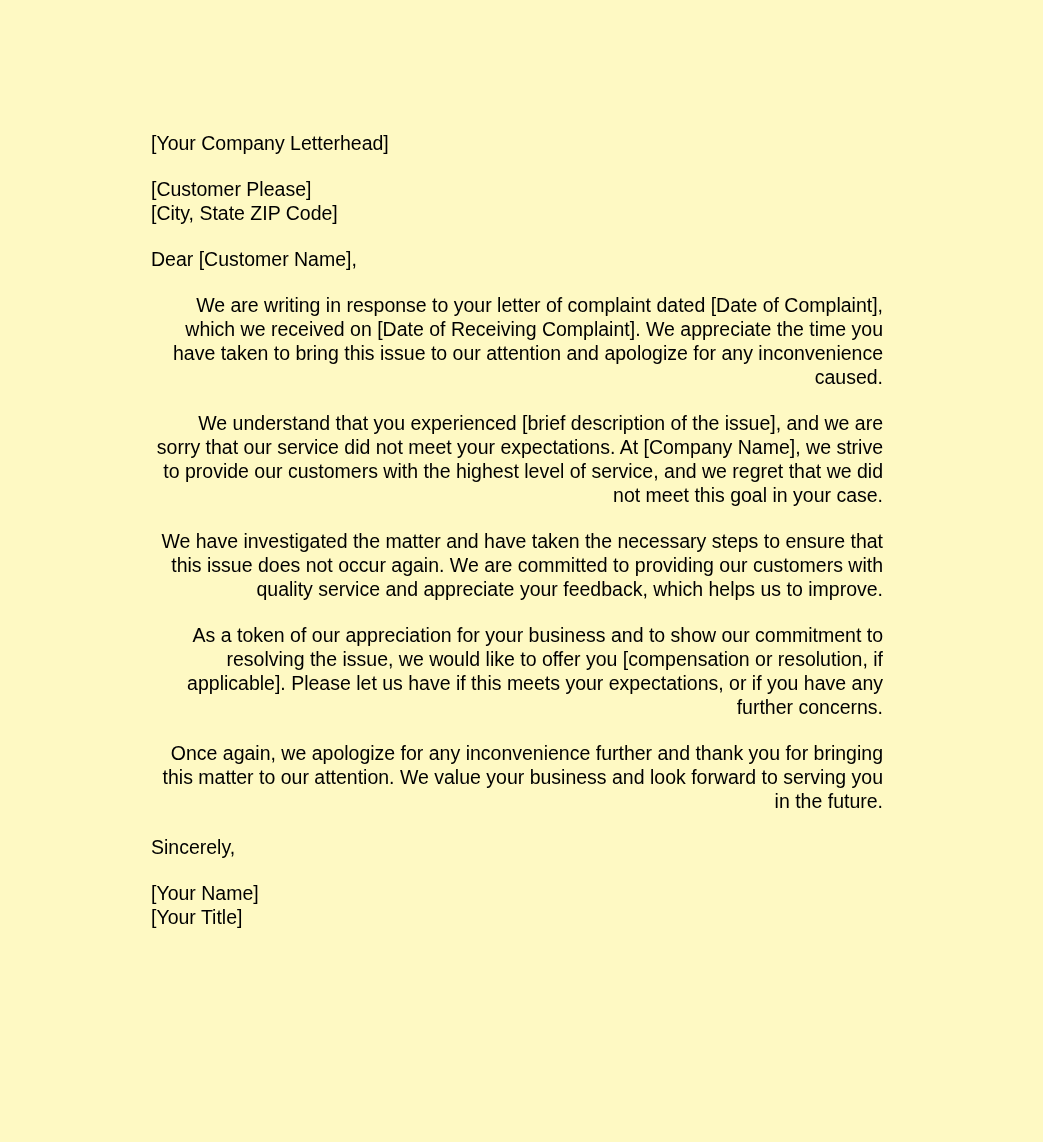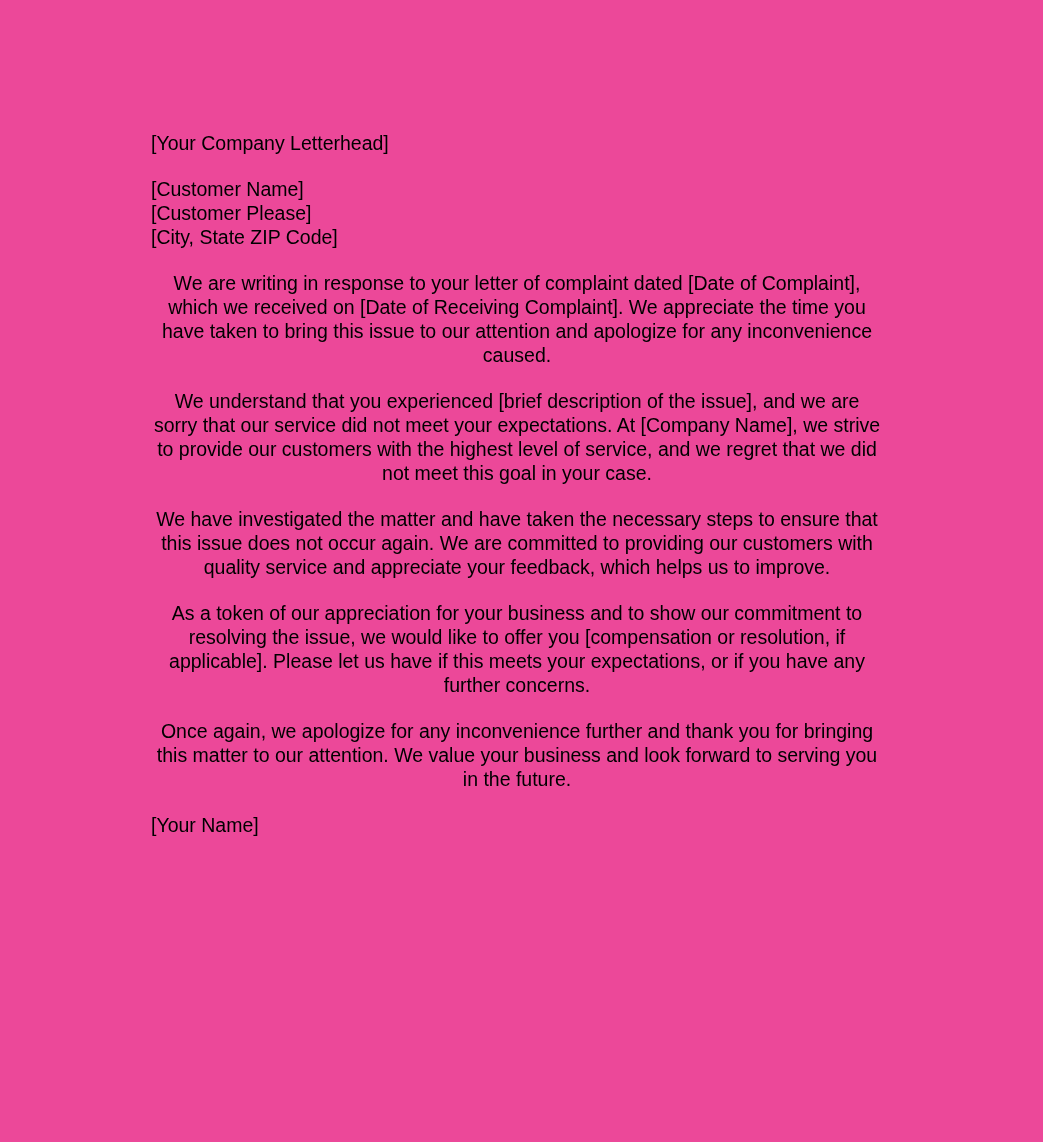--- a/index.html
+++ b/index.html
@@ -13,21 +13,21 @@
     height: 1142px;
     overflow: hidden;
     font-family: "Liberation Sans", sans-serif;
     color: #000000;
     -webkit-font-smoothing: antialiased;
   }
   .page {
     position: relative;
     width: 1043px;
     height: 1142px;
-    background: #ec4899;
+    background: #fef9c3;
     box-sizing: border-box;
   }
   .letter-body {
     position: absolute;
     left: 151px;
     top: 131px;
     width: 732px;
   }
   .block {
     margin: 0 0 22px 0;
@@ -38,44 +38,46 @@
   .line {
     font-size: 19.5px;
     line-height: 24px;
     color: #000000;
     white-space: pre-wrap;
   }
   .para {
     font-size: 19.5px;
     line-height: 24px;
     color: #000000;
-    text-align: center;
+    text-align: right;
     margin: 0;
   }
   .addr-block .line {
     line-height: 24px;
   }
 </style>
 </head>
 <body>
 
 <div class="page">
   <div class="letter-body">
 
     <div class="block">
       <div class="line">[Your Company Letterhead]</div>
     </div>
 
 
     <div class="block addr-block">
-      <div class="line">[Customer Name]</div>
       <div class="line">[Customer Please]</div>
       <div class="line">[City, State ZIP Code]</div>
     </div>
 
+    <div class="block">
+      <div class="line">Dear [Customer Name],</div>
+    </div>
 
     <div class="block">
       <p class="para">We are writing in response to your letter of complaint dated [Date of Complaint], which we received on [Date of Receiving Complaint]. We appreciate the time you have taken to bring this issue to our attention and apologize for any inconvenience caused.</p>
     </div>
 
     <div class="block">
       <p class="para">We understand that you experienced [brief description of the issue], and we are sorry that our service did not meet your expectations. At [Company Name], we strive to provide our customers with the highest level of service, and we regret that we did not meet this goal in your case.</p>
     </div>
 
     <div class="block">
@@ -83,19 +85,23 @@
     </div>
 
     <div class="block">
       <p class="para">As a token of our appreciation for your business and to show our commitment to resolving the issue, we would like to offer you [compensation or resolution, if applicable]. Please let us have if this meets your expectations, or if you have any further concerns.</p>
     </div>
 
     <div class="block">
       <p class="para">Once again, we apologize for any inconvenience further and thank you for bringing this matter to our attention. We value your business and look forward to serving you in the future.</p>
     </div>
 
+    <div class="block">
+      <div class="line">Sincerely,</div>
+    </div>
 
     <div class="block">
       <div class="line">[Your Name]</div>
+      <div class="line">[Your Title]</div>
     </div>
 
   </div>
 </div>
 
 </body></html>

